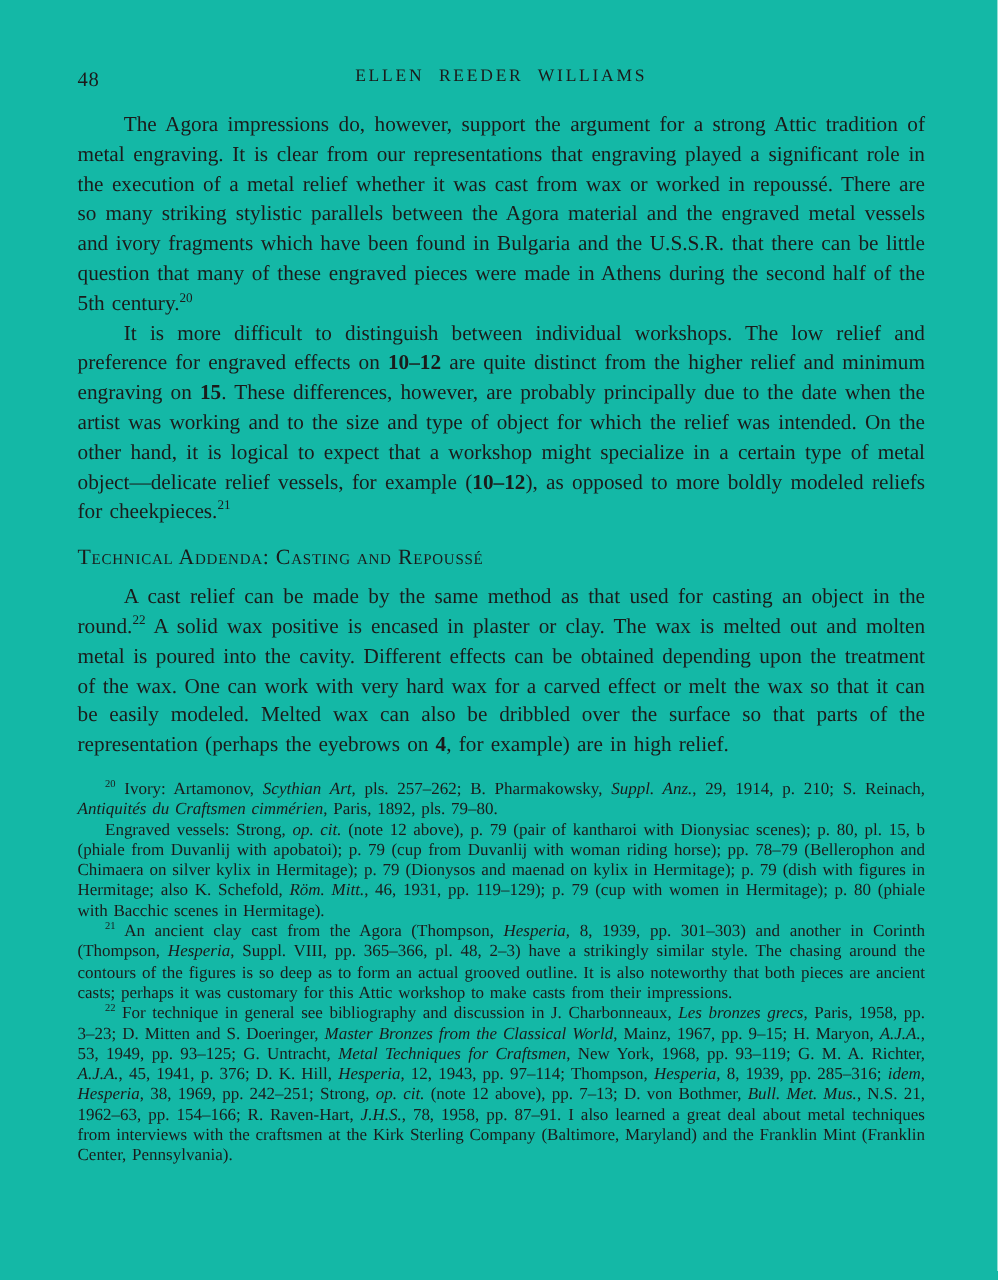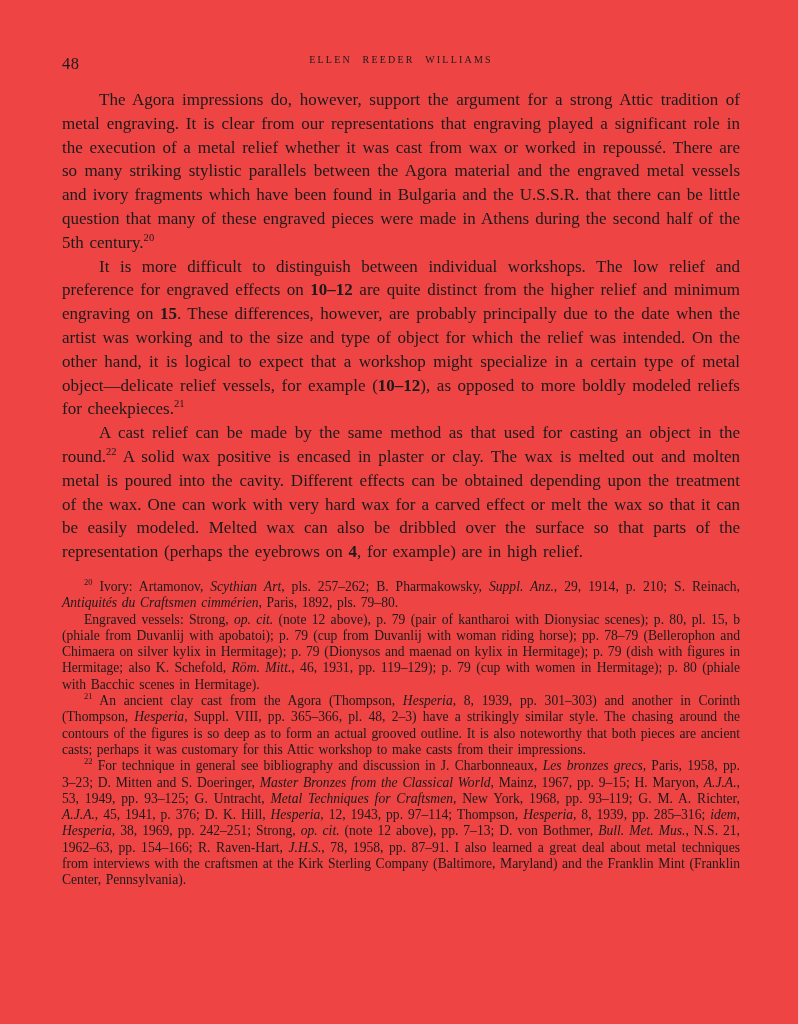--- a/index.html
+++ b/index.html
@@ -5,42 +5,42 @@
   html, body {
     margin: 0;
     padding: 0;
     background: #fcfcfa;
   }
   .page {
     position: relative;
     width: 798px;
     height: 1024px;
     box-sizing: border-box;
-    background: #ef4444;
+    background: #14b8a6;
     color: #1b1b1b;
     font-family: "Liberation Serif", "DejaVu Serif", serif;
     padding: 54px 58px 8px 62px;
     overflow: hidden;
   }
   .pagehead {
     position: relative;
     height: 22px;
     margin-bottom: 12px;
   }
   .pagenum {
     position: absolute;
     left: 0;
     top: 0;
     font-size: 16.5px;
     letter-spacing: 0.5px;
   }
   .runhead {
     display: block;
     text-align: center;
-    font-size: 10px;
+    font-size: 14px;
     letter-spacing: 2.2px;
     word-spacing: 6px;
   }
   .bodypara {
     margin: 0;
     font-size: 17px;
     line-height: 23.8px;
     text-align: justify;
     text-indent: 37px;
     word-spacing: 1.5px;
@@ -79,20 +79,21 @@
 <div class="page">
 
   <div class="pagehead">
     <span class="pagenum">48</span>
     <span class="runhead">ELLEN REEDER WILLIAMS</span>
   </div>
 
   <div class="bodytext">
     <p class="bodypara">The Agora impressions do, however, support the argument for a strong Attic tradition of metal engraving.  It is clear from our representations that engraving played a significant role in the execution of a metal relief whether it was cast from wax or worked in repoussé.  There are so many striking stylistic parallels between the Agora material and the engraved metal vessels and ivory fragments which have been found in Bulgaria and the U.S.S.R. that there can be little question that many of these engraved pieces were made in Athens during the second half of the 5th century.<sup class="rsup">20</sup></p>
     <p class="bodypara">It is more difficult to distinguish between individual workshops.  The low relief and preference for engraved effects on <span class="rb">10–12</span> are quite distinct from the higher relief and minimum engraving on <span class="rb">15</span>.  These differences, however, are probably principally due to the date when the artist was working and to the size and type of object for which the relief was intended.  On the other hand, it is logical to expect that a workshop might specialize in a certain type of metal object—delicate relief vessels, for example (<span class="rb">10–12</span>), as opposed to more boldly modeled reliefs for cheekpieces.<sup class="rsup">21</sup></p>
+    <h2 class="secthead">Technical Addenda: Casting and Repoussé</h2>
     <p class="bodypara">A cast relief can be made by the same method as that used for casting an object in the round.<sup class="rsup">22</sup>  A solid wax positive is encased in plaster or clay.  The wax is melted out and molten metal is poured into the cavity.  Different effects can be obtained depending upon the treatment of the wax.  One can work with very hard wax for a carved effect or melt the wax so that it can be easily modeled.  Melted wax can also be dribbled over the surface so that parts of the representation (perhaps the eyebrows on <span class="rb">4</span>, for example) are in high relief.</p>
   </div>
 
   <div class="footnotes">
     <p class="fnpara"><sup class="rsup">20</sup> Ivory:  Artamonov, <span class="ri">Scythian Art</span>, pls. 257–262; B. Pharmakowsky, <span class="ri">Suppl. Anz.</span>, 29, 1914, p. 210; S. Reinach, <span class="ri">Antiquités du Craftsmen cimmérien</span>, Paris, 1892, pls. 79–80.</p>
     <p class="fnpara">Engraved vessels:  Strong, <span class="ri">op. cit.</span> (note 12 above), p. 79 (pair of kantharoi with Dionysiac scenes); p. 80, pl. 15, b (phiale from Duvanlij with apobatoi); p. 79 (cup from Duvanlij with woman riding horse); pp. 78–79 (Bellerophon and Chimaera on silver kylix in Hermitage); p. 79 (Dionysos and maenad on kylix in Hermitage); p. 79 (dish with figures in Hermitage; also K. Schefold, <span class="ri">Röm. Mitt.</span>, 46, 1931, pp. 119–129); p. 79 (cup with women in Hermitage); p. 80 (phiale with Bacchic scenes in Hermitage).</p>
     <p class="fnpara"><sup class="rsup">21</sup> An ancient clay cast from the Agora (Thompson, <span class="ri">Hesperia</span>, 8, 1939, pp. 301–303) and another in Corinth (Thompson, <span class="ri">Hesperia</span>, Suppl. VIII, pp. 365–366, pl. 48, 2–3) have a strikingly similar style.  The chasing around the contours of the figures is so deep as to form an actual grooved outline.  It is also noteworthy that both pieces are ancient casts; perhaps it was customary for this Attic workshop to make casts from their impressions.</p>
     <p class="fnpara"><sup class="rsup">22</sup> For technique in general see bibliography and discussion in J. Charbonneaux, <span class="ri">Les bronzes grecs</span>, Paris, 1958, pp. 3–23; D. Mitten and S. Doeringer, <span class="ri">Master Bronzes from the Classical World</span>, Mainz, 1967, pp. 9–15; H. Maryon, <span class="ri">A.J.A.</span>, 53, 1949, pp. 93–125; G. Untracht, <span class="ri">Metal Techniques for Craftsmen</span>, New York, 1968, pp. 93–119; G. M. A. Richter, <span class="ri">A.J.A.</span>, 45, 1941, p. 376; D. K. Hill, <span class="ri">Hesperia</span>, 12, 1943, pp. 97–114; Thompson, <span class="ri">Hesperia</span>, 8, 1939, pp. 285–316; <span class="ri">idem</span>, <span class="ri">Hesperia</span>, 38, 1969, pp. 242–251; Strong, <span class="ri">op. cit.</span> (note 12 above), pp. 7–13; D. von Bothmer, <span class="ri">Bull. Met. Mus.</span>, N.S. 21, 1962–63, pp. 154–166; R. Raven-Hart, <span class="ri">J.H.S.</span>, 78, 1958, pp. 87–91.  I also learned a great deal about metal techniques from interviews with the craftsmen at the Kirk Sterling Company (Baltimore, Maryland) and the Franklin Mint (Franklin Center, Pennsylvania).</p>
   </div>
 

